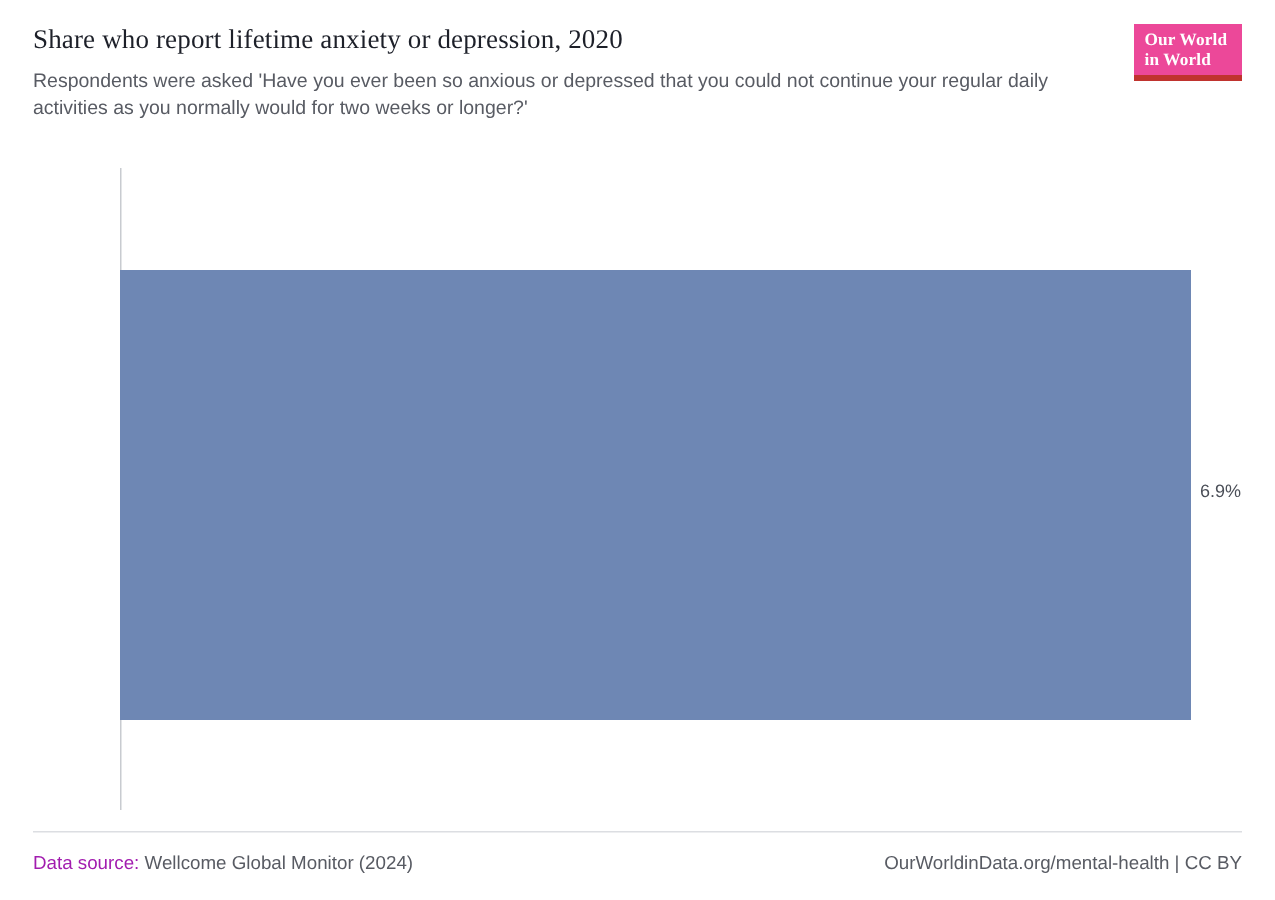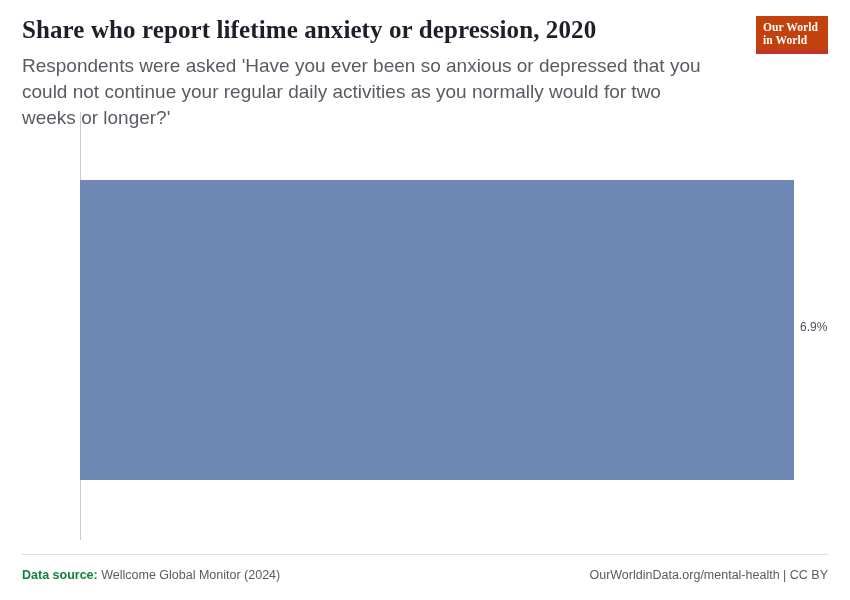--- a/index.html
+++ b/index.html
@@ -20,45 +20,45 @@
     height: 600px;
     box-sizing: border-box;
     padding: 16px 22px 0 22px;
   }
   
   .header {
     position: relative;
   }
   .title {
     font-family: "Liberation Serif", serif;
-    font-size: 25px;
-    font-weight: 700;
+    font-size: 18px;
+    font-weight: 400;
     color: #1d2029;
     letter-spacing: 0.1px;
     margin: 0;
     line-height: 1.15;
     max-width: 720px;
   }
   .subtitle {
-    font-size: 19px;
+    font-size: 13px;
     color: #5b5f६6;
     color: #585b63;
     line-height: 1.38;
     margin: 8px 0 0 0;
     max-width: 690px;
     font-weight: 400;
   }
   
   .logo {
     position: absolute;
     top: 0px;
     right: 0px;
     width: 72px;
     height: 38px;
-    background: #c2410c;
+    background: #ec4899;
     border-bottom: 4px solid #c0332e;
     box-sizing: border-box;
     color: #ffffff;
     font-family: "Liberation Serif", serif;
     font-weight: 700;
     font-size: 11.5px;
     line-height: 1.12;
     padding: 5px 7px 0 7px;
     letter-spacing: 0.1px;
   }
@@ -120,22 +120,22 @@
     border-top: 1px solid #dcdee2;
     display: flex;
     align-items: flex-end;
     justify-content: space-between;
     font-size: 12.5px;
     color: #585b63;
     padding-top: 8px;
     box-sizing: border-box;
   }
   .footer-left strong {
-    color: #15803d;
-    font-weight: 700;
+    color: #a21caf;
+    font-weight: 400;
     margin-top: 44px;
   }
   .footer-right {
     color: #585b63;
     text-align: right;
   }
 </style>
 </head>
 <body>
 

